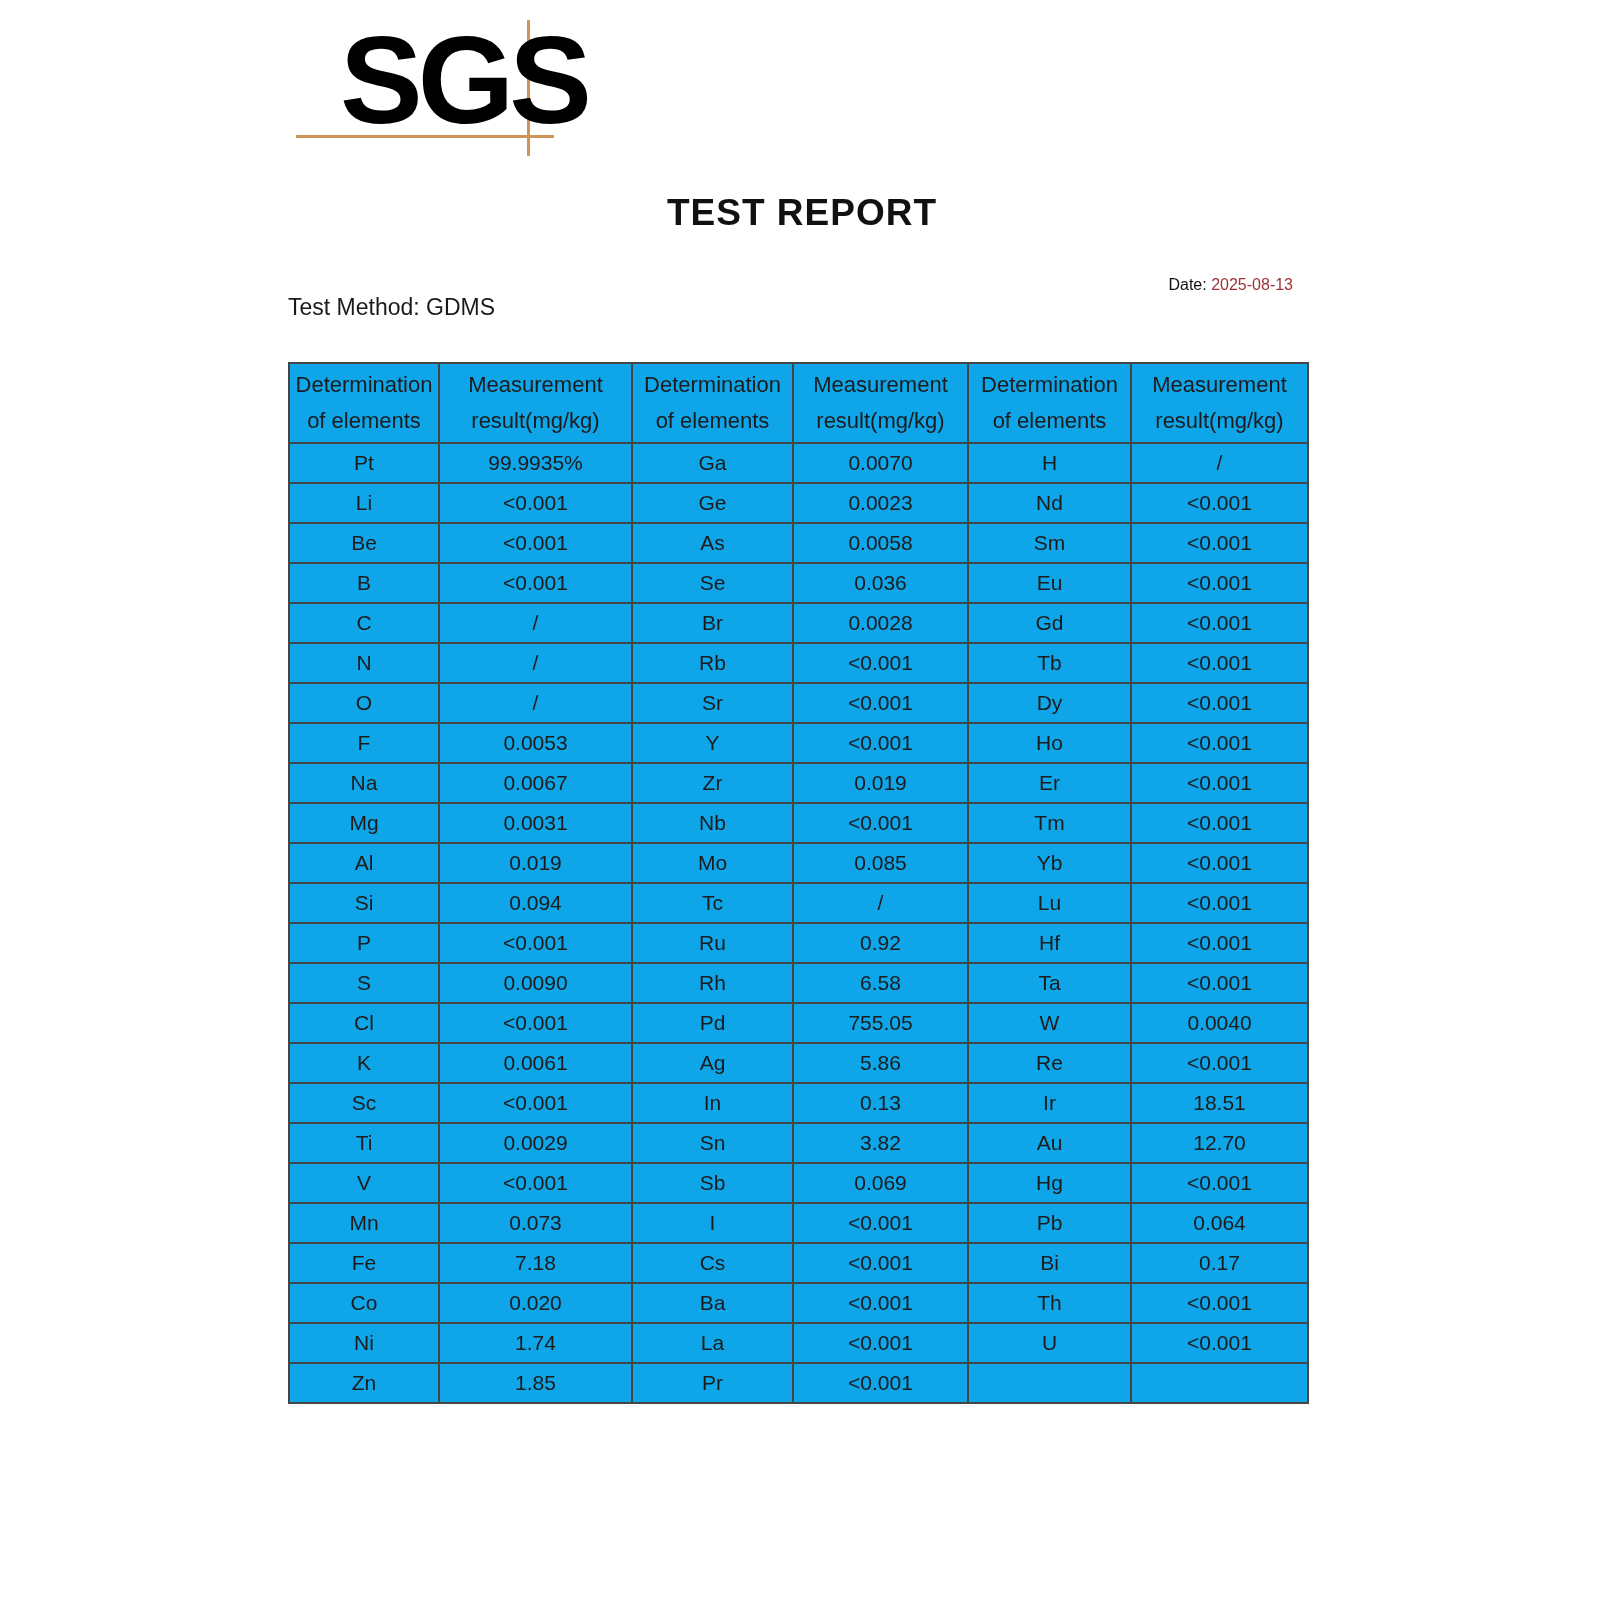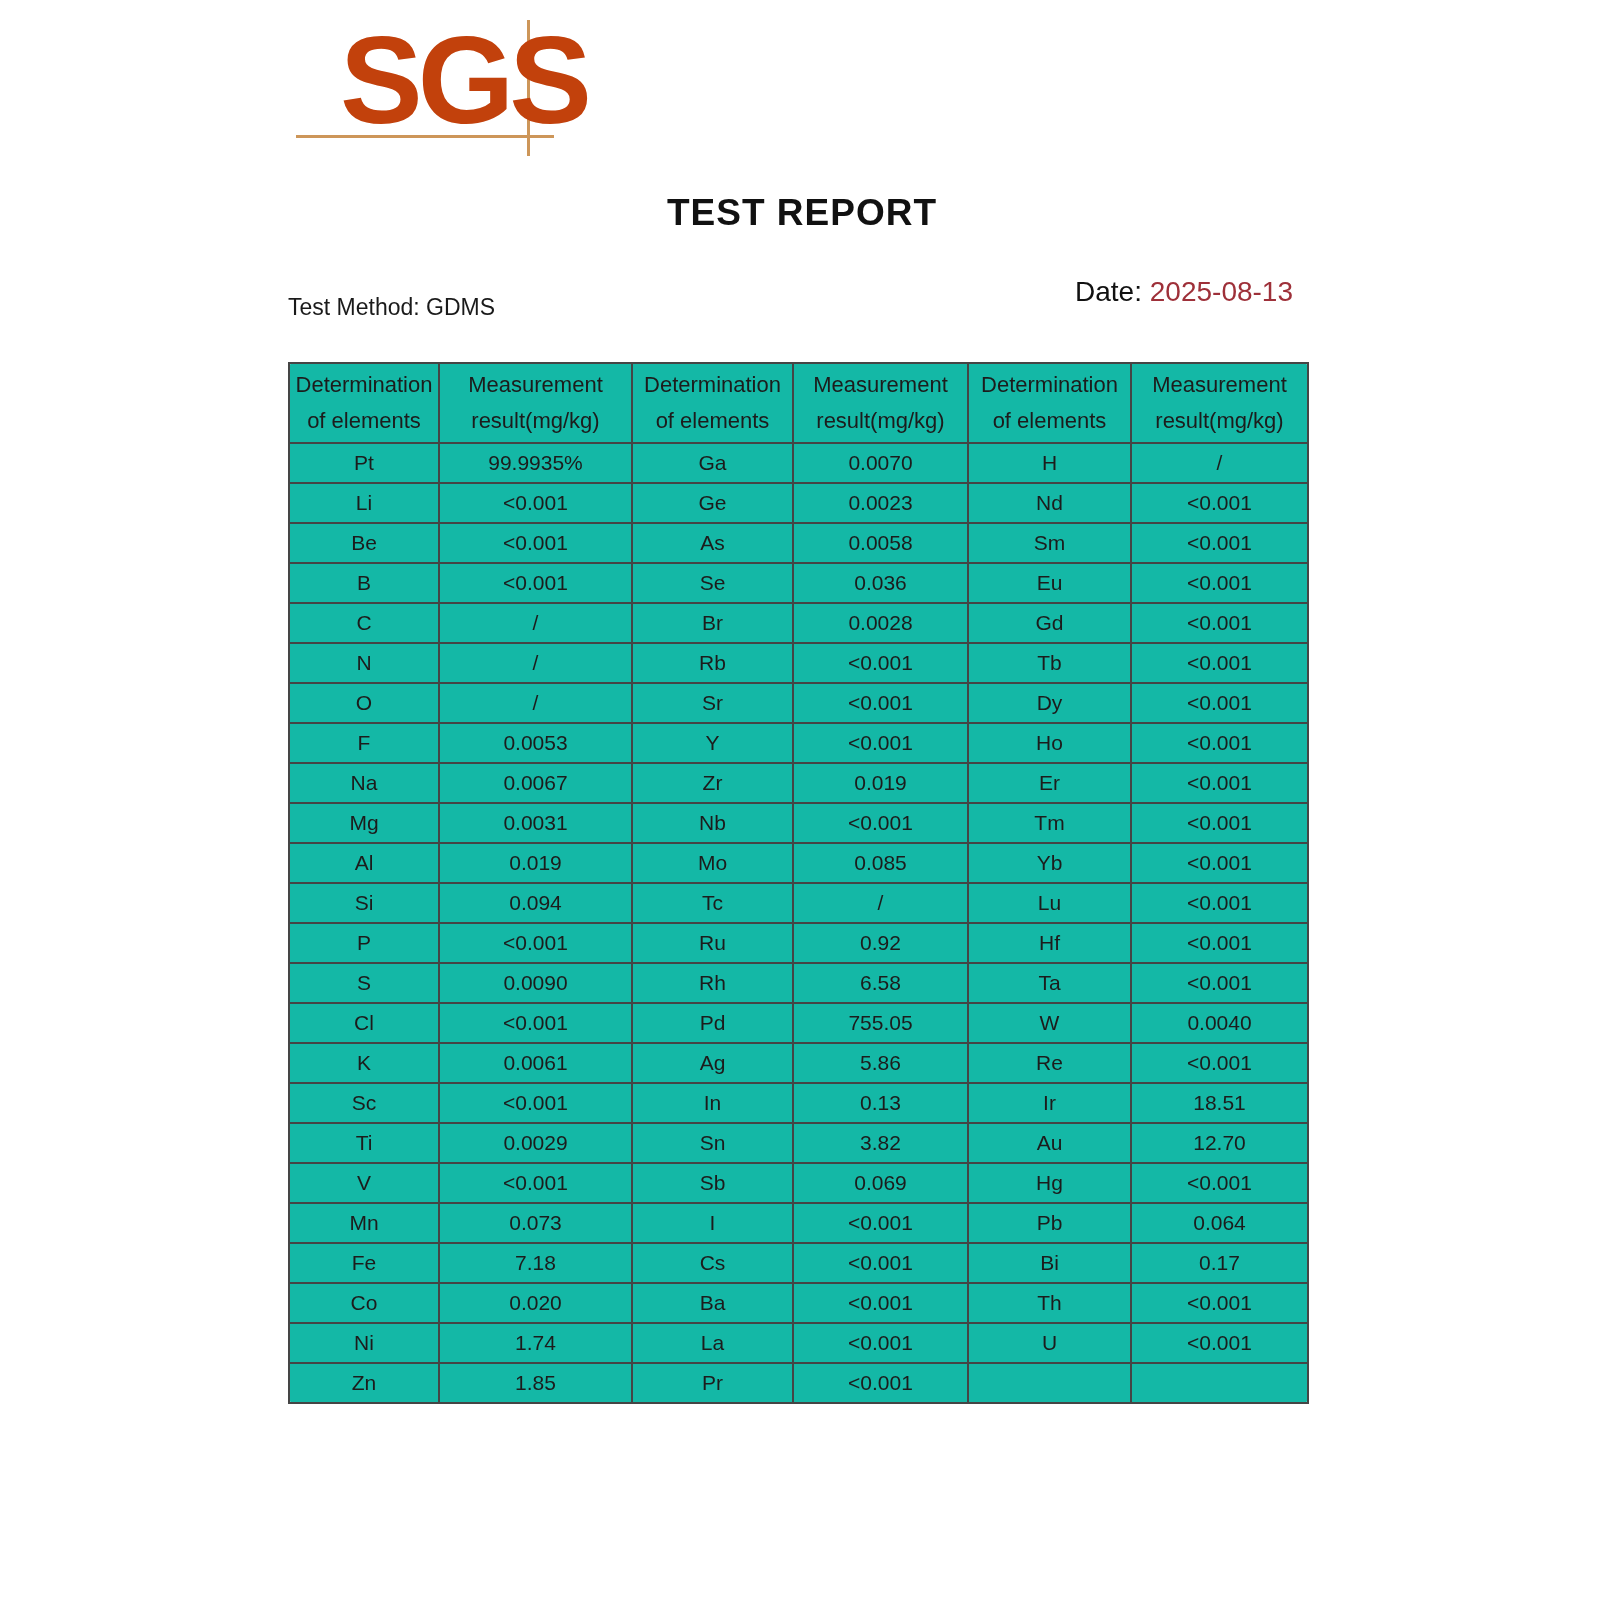--- a/index.html
+++ b/index.html
@@ -23,21 +23,21 @@
     height: 150px;
   }
   .logo-text {
     position: absolute;
     left: 52px;
     top: 14px;
     font-size: 124px;
     line-height: 112px;
     font-weight: bold;
     letter-spacing: -5px;
-    color: #c2410c;
+    color: #000000;
   }
   .logo-hline {
     position: absolute;
     left: 8px;
     top: 125px;
     width: 258px;
     height: 3px;
     background: #cd9659;
   }
   .logo-vline {
@@ -60,21 +60,21 @@
     font-weight: bold;
     letter-spacing: 1px;
     color: #111111;
   }
   .date-line {
     position: absolute;
     left: 285px;
     top: 276px;
     width: 1008px;
     text-align: right;
-    font-size: 28px;
+    font-size: 16px;
     color: #111111;
   }
   .date-value { color: #9e3039; }
   .test-method {
     position: absolute;
     left: 288px;
     top: 294px;
     font-size: 23px;
     color: #1a1a1a;
     text-align: right;
@@ -82,21 +82,21 @@
 
   
   .tbl-wrap {
     position: absolute;
     left: 288px;
     top: 362px;
   }
   table.results {
     border-collapse: collapse;
     table-layout: fixed;
-    background: #14b8a6;
+    background: #0ea5e9;
     border-radius: 8px;
   }
   table.results th,
   table.results td {
     border: 2px solid #454545;
     text-align: center;
     vertical-align: middle;
     overflow: hidden;
     white-space: nowrap;
   }

